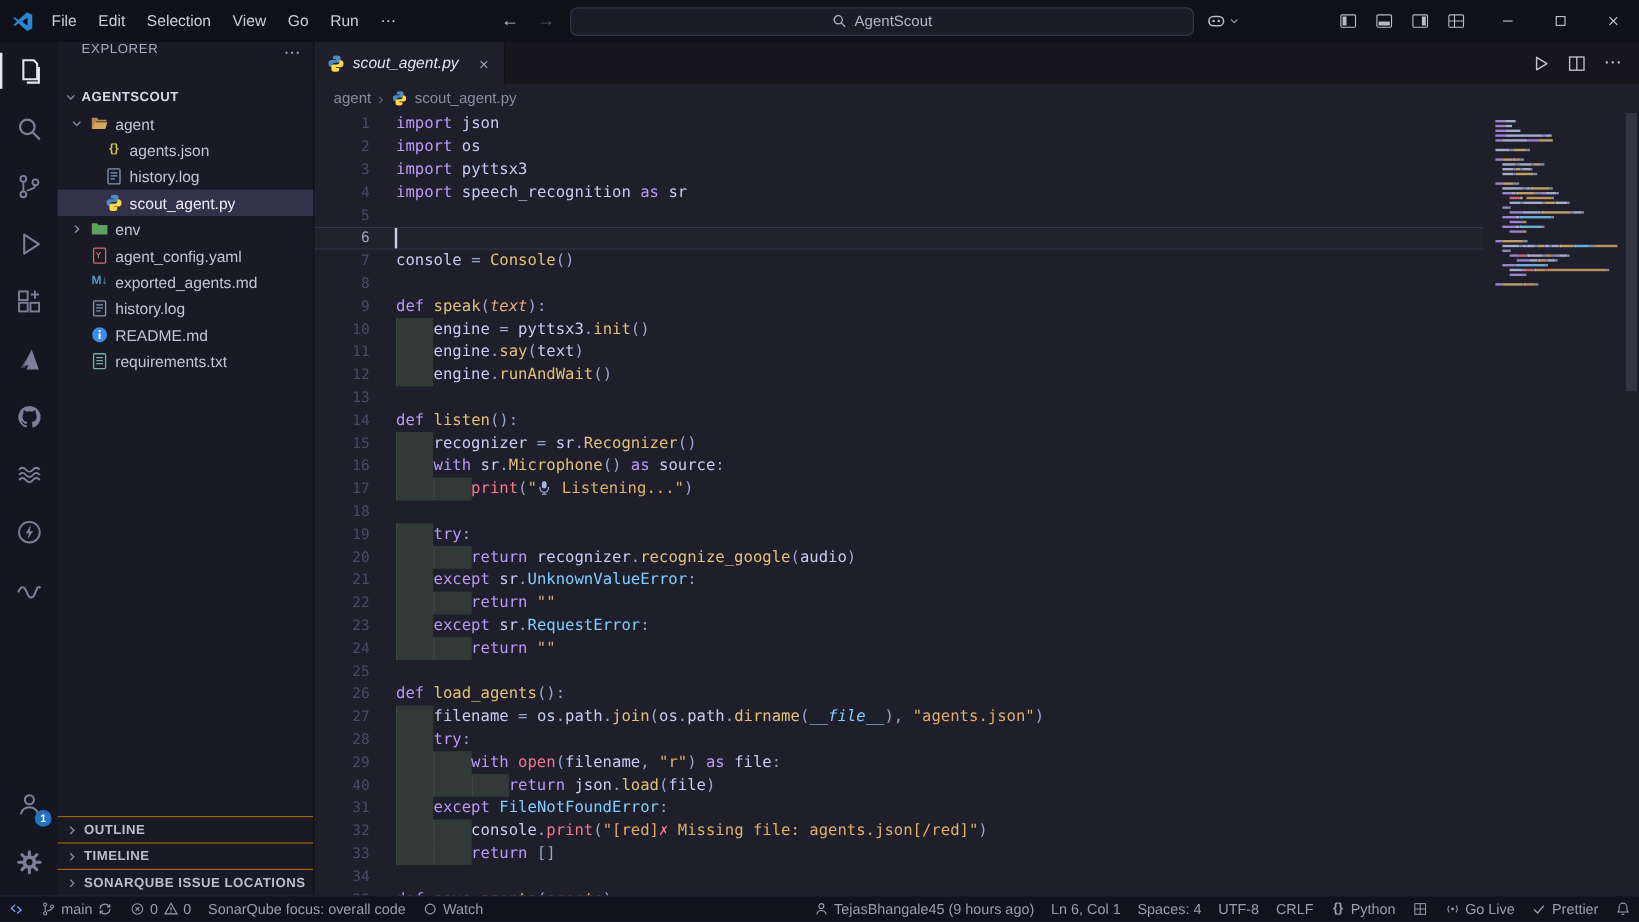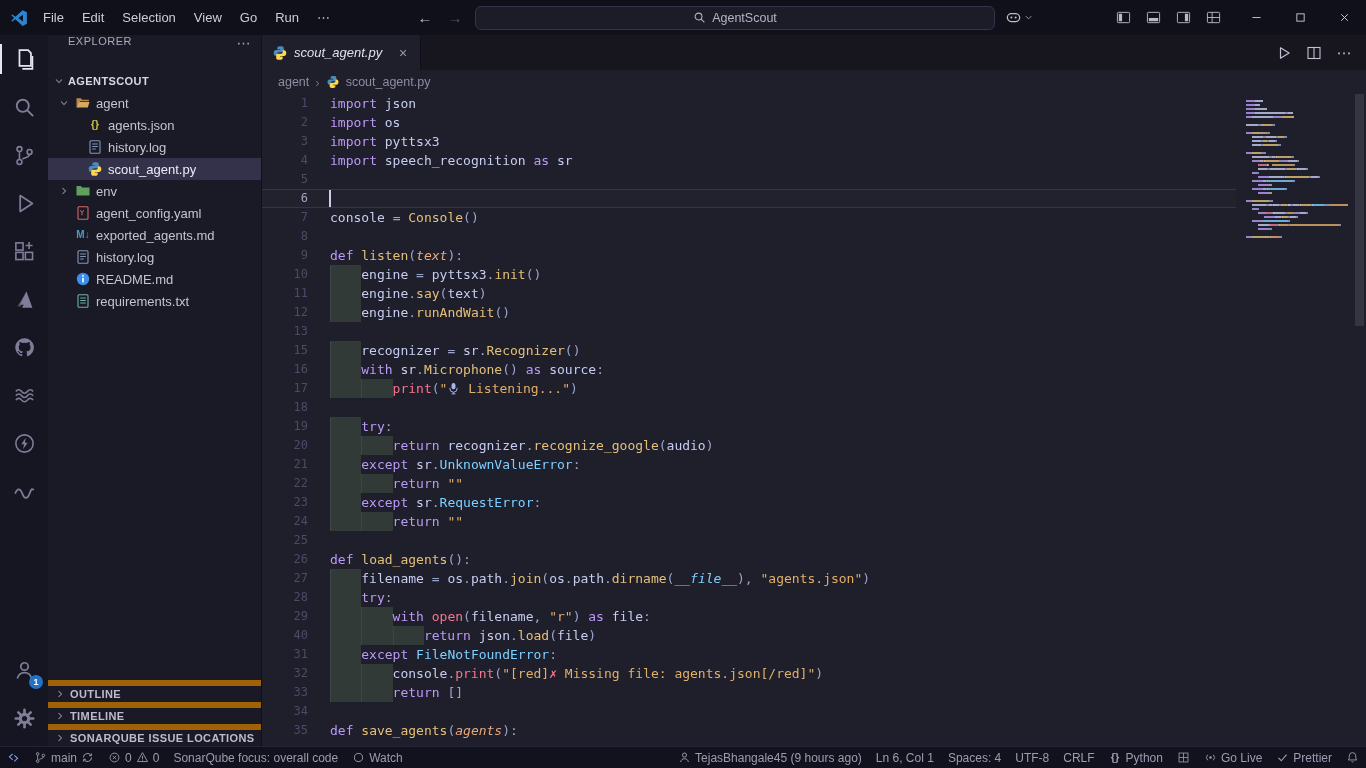--- a/index.html
+++ b/index.html
@@ -40,21 +40,21 @@
   .sidebar{width:214px;flex:none;background:#1a1a27;display:flex;flex-direction:column;border-right:1px solid #101019}
   .sb-header{height:35px;flex:none;display:flex;padding:0 10px 0 20px;font-size:11px;letter-spacing:.5px;color:#a9a9bd}
   .sb-header .more{margin-left:auto;color:#a9a9bd;font-size:14px;cursor:pointer}
   .root-row{height:22px;flex:none;display:flex;align-items:center;gap:3px;font-weight:bold;font-size:11px;letter-spacing:.4px;color:#d8d8e5;padding-left:5px}
   .tree-row{height:22px;display:flex;align-items:center;gap:5px;color:#c3c3d2;cursor:pointer;padding-right:4px}
   .tree-row.selected{background:#34314b;color:#ebebf5}
   .tw{width:12px;height:12px;flex:none;display:flex;align-items:center;justify-content:center;color:#9090a6}
   .fi{width:16px;height:16px;flex:none;display:flex;align-items:center;justify-content:center;font-size:10px;line-height:1}
   .tl{white-space:nowrap;overflow:hidden;text-overflow:ellipsis;font-size:13px}
   .sb-sections{margin-top:auto}
-  .section-row{height:22px;display:flex;align-items:center;gap:4px;border-top:6px solid #a16207;font-size:11px;font-weight:bold;letter-spacing:.4px;color:#bcbccd;padding-left:6px;cursor:pointer}
+  .section-row{height:22px;display:flex;align-items:center;gap:4px;border-top:1px solid #a16207;font-size:11px;font-weight:bold;letter-spacing:.4px;color:#bcbccd;padding-left:6px;cursor:pointer}
 
   
   .editor{flex:1;min-width:0;display:flex;flex-direction:column;background:#1f1e2b;position:relative}
   .tabbar{height:35px;flex:none;background:#17161f;display:flex;align-items:stretch}
   .tab{background:#1f1e2b;display:flex;align-items:center;gap:6px;padding:0 10px;font-size:13px;color:#e0e0ef;font-style:italic;border-right:1px solid #101019;cursor:pointer}
   .tab .close{width:14px;height:14px;margin-left:8px;color:#9a9ab2;font-style:normal;font-size:14px;line-height:14px;text-align:center}
   .ed-actions{margin-left:auto;display:flex;align-items:center;gap:14px;padding-right:14px;color:#c2c2d2}
   .ea{width:16px;height:16px;display:block;cursor:pointer}
   .ea.txt{font-size:15px;line-height:16px;text-align:center}
   .breadcrumb{height:24px;flex:none;display:flex;align-items:center;gap:6px;padding-left:16px;font-size:12.5px;color:#8c8ca2}
@@ -499,25 +499,26 @@
     <div class="code-wrap">
       <div class="code-lines">
           <div class="code-line"><span class="ln">1</span><span class="lb"><span class="tk-kw">import</span><span class="tk-pl"> json</span></span></div>
           <div class="code-line"><span class="ln">2</span><span class="lb"><span class="tk-kw">import</span><span class="tk-pl"> os</span></span></div>
           <div class="code-line"><span class="ln">3</span><span class="lb"><span class="tk-kw">import</span><span class="tk-pl"> pyttsx3</span></span></div>
           <div class="code-line"><span class="ln">4</span><span class="lb"><span class="tk-kw">import</span><span class="tk-pl"> speech_recognition </span><span class="tk-kw">as</span><span class="tk-pl"> sr</span></span></div>
           <div class="code-line"><span class="ln">5</span></div>
           <div class="code-line current"><span class="ln">6</span><span class="lb"></span></div>
           <div class="code-line"><span class="ln">7</span><span class="lb"><span class="tk-pl">console </span><span class="tk-op">= </span><span class="tk-fn">Console</span><span class="tk-pn">()</span></span></div>
           <div class="code-line"><span class="ln">8</span><span class="lb"></span></div>
-          <div class="code-line"><span class="ln">9</span><span class="lb"><span class="tk-kw">def </span><span class="tk-fn">listen</span><span class="tk-pn">(</span><span class="tk-pa">text</span><span class="tk-pn">):</span></span></div>
+          <div class="code-line"><span class="ln">9</span><span class="lb"><span class="tk-kw">def </span><span class="tk-fn">speak</span><span class="tk-pn">(</span><span class="tk-pa">text</span><span class="tk-pn">):</span></span></div>
           <div class="code-line"><span class="ln">10</span><span class="lb"><span class="ind"></span><span class="tk-pl">engine </span><span class="tk-op">= </span><span class="tk-pl">pyttsx3</span><span class="tk-pn">.</span><span class="tk-fn">init</span><span class="tk-pn">()</span></span></div>
           <div class="code-line"><span class="ln">11</span><span class="lb"><span class="ind"></span><span class="tk-pl">engine</span><span class="tk-pn">.</span><span class="tk-fn">say</span><span class="tk-pn">(</span><span class="tk-pl">text</span><span class="tk-pn">)</span></span></div>
           <div class="code-line"><span class="ln">12</span><span class="lb"><span class="ind"></span><span class="tk-pl">engine</span><span class="tk-pn">.</span><span class="tk-fn">runAndWait</span><span class="tk-pn">()</span></span></div>
           <div class="code-line"><span class="ln">13</span><span class="lb"></span></div>
+          <div class="code-line"><span class="ln">14</span><span class="lb"><span class="tk-kw">def </span><span class="tk-fn">listen</span><span class="tk-pn">():</span></span></div>
           <div class="code-line"><span class="ln">15</span><span class="lb"><span class="ind"></span><span class="tk-pl">recognizer </span><span class="tk-op">= </span><span class="tk-pl">sr</span><span class="tk-pn">.</span><span class="tk-fn">Recognizer</span><span class="tk-pn">()</span></span></div>
           <div class="code-line"><span class="ln">16</span><span class="lb"><span class="ind"></span><span class="tk-kw">with </span><span class="tk-pl">sr</span><span class="tk-pn">.</span><span class="tk-fn">Microphone</span><span class="tk-pn">() </span><span class="tk-kw">as </span><span class="tk-pl">source</span><span class="tk-pn">:</span></span></div>
           <div class="code-line"><span class="ln">17</span><span class="lb"><span class="ind"></span><span class="ind"></span><span class="tk-bi">print</span><span class="tk-pn">(</span><span class="tk-str">"</span><span class="tok-icon" data-icon="mic"><svg viewBox="0 0 16 16">
                   <rect x="5.6" y="1.2" width="4.8" height="7.6" rx="2.4" fill="#aab6e8"></rect>
                   <path d="M3.6 7.2v1a4.4 4.4 0 0 0 8.8 0v-1M8 12.6v2M5.6 14.6h4.8" fill="none" stroke="#aab6e8" stroke-width="1.2"></path>
                 </svg></span><span class="tk-str"> Listening..."</span><span class="tk-pn">)</span></span></div>
           <div class="code-line"><span class="ln">18</span></div>
           <div class="code-line"><span class="ln">19</span><span class="lb"><span class="ind"></span><span class="tk-kw">try</span><span class="tk-pn">:</span></span></div>
           <div class="code-line"><span class="ln">20</span><span class="lb"><span class="ind"></span><span class="ind"></span><span class="tk-kw">return </span><span class="tk-pl">recognizer</span><span class="tk-pn">.</span><span class="tk-fn">recognize_google</span><span class="tk-pn">(</span><span class="tk-pl">audio</span><span class="tk-pn">)</span></span></div>
           <div class="code-line"><span class="ln">21</span><span class="lb"><span class="ind"></span><span class="tk-kw">except </span><span class="tk-pl">sr</span><span class="tk-pn">.</span><span class="tk-cls">UnknownValueError</span><span class="tk-pn">:</span></span></div>

